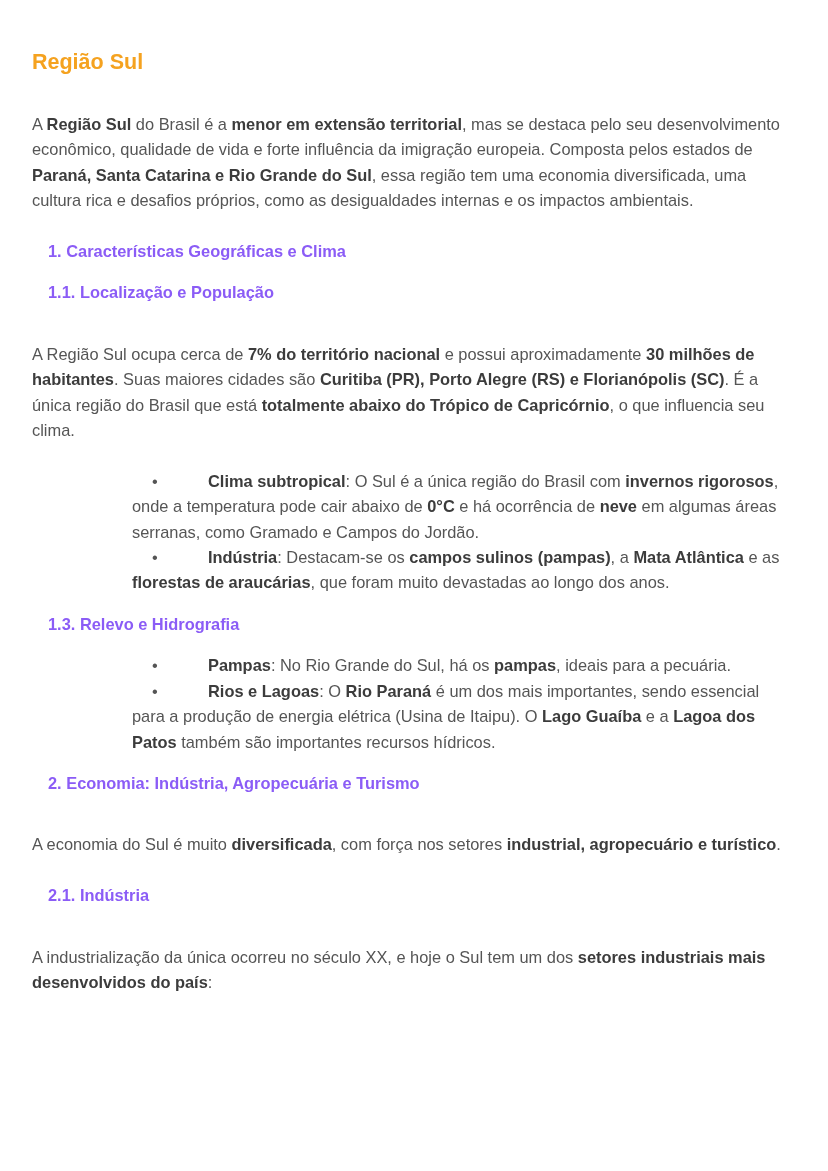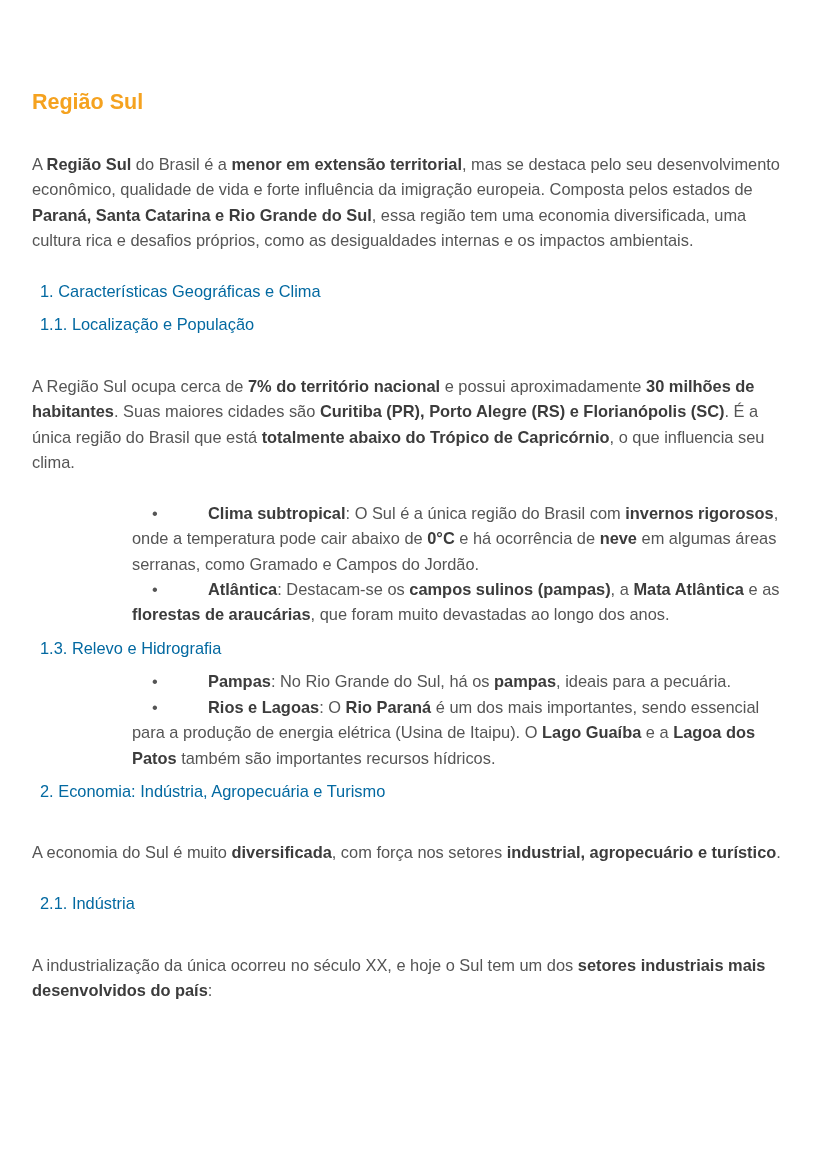--- a/index.html
+++ b/index.html
@@ -11,41 +11,41 @@
       width: 828px;
       height: 1171px;
       overflow: hidden;
       font-family: "Liberation Sans", "DejaVu Sans", sans-serif;
       color: #555555;
       font-size: 16.4px;
       line-height: 25.4px;
     }
     .page {
       position: relative;
-      padding: 88px 32px 0 32px;
+      padding: 48px 32px 0 32px;
     }
     .title {
       color: #F5A21F;
       font-weight: bold;
       font-size: 21.5px;
       line-height: 28px;
       margin: 0 0 30px 0;
     }
     p {
       margin: 0;
     }
     .block { margin-bottom: 25.4px; margin-top: 36px; }
     b, .b {
       font-weight: bold;
       color: #3c3c3c;
     }
     .h {
-      font-weight: normal;
-      color: #0369a1;
-      margin: 8px;
+      font-weight: bold;
+      color: #8b5cf6;
+      margin: 16px;
     }
     .list {
       margin: 0;
       padding: 0;
       list-style: none;
     }
     .li {
       padding-left: 100px;
       text-indent: 20px;
       position: relative;
@@ -67,21 +67,21 @@
   <p class="block"><span>A </span><b>Região Sul</b><span> do Brasil é a </span><b>menor em extensão territorial</b><span>, mas se destaca pelo seu desenvolvimento econômico, qualidade de vida e forte influência da imigração europeia. Composta pelos estados de </span><b>Paraná, Santa Catarina e Rio Grande do Sul</b><span>, essa região tem uma economia diversificada, uma cultura rica e desafios próprios, como as desigualdades internas e os impactos ambientais.</span></p>
 
   <p class="h block">1. Características Geográficas e Clima</p>
 
   <p class="h block">1.1. Localização e População</p>
 
   <p class="block"><span>A Região Sul ocupa cerca de </span><b>7% do território nacional</b><span> e possui aproximadamente </span><b>30 milhões de habitantes</b><span>. Suas maiores cidades são </span><b>Curitiba (PR), Porto Alegre (RS) e Florianópolis (SC)</b><span>. É a única região do Brasil que está </span><b>totalmente abaixo do Trópico de Capricórnio</b><span>, o que influencia seu clima.</span></p>
 
   <div class="list block">
       <div class="li"><span class="bullet">•</span><b>Clima subtropical</b><span>: O Sul é a única região do Brasil com </span><b>invernos rigorosos</b><span>, onde a temperatura pode cair abaixo de </span><b>0°C</b><span> e há ocorrência de </span><b>neve</b><span> em algumas áreas serranas, como Gramado e Campos do Jordão.</span></div>
-      <div class="li"><span class="bullet">•</span><b>Atlântica</b><span>: Destacam-se os </span><b>campos sulinos (pampas)</b><span>, a </span><b>Mata Atlântica</b><span> e as </span><b>florestas de araucárias</b><span>, que foram muito devastadas ao longo dos anos.</span></div>
+      <div class="li"><span class="bullet">•</span><b>Indústria</b><span>: Destacam-se os </span><b>campos sulinos (pampas)</b><span>, a </span><b>Mata Atlântica</b><span> e as </span><b>florestas de araucárias</b><span>, que foram muito devastadas ao longo dos anos.</span></div>
     </div>
 
   <p class="h">1.3. Relevo e Hidrografia</p>
   <div class="list block">
       <div class="li"><span class="bullet">•</span><b>Pampas</b><span>: No Rio Grande do Sul, há os </span><b>pampas</b><span>, ideais para a pecuária.</span></div>
       <div class="li"><span class="bullet">•</span><b>Rios e Lagoas</b><span>: O </span><b>Rio Paraná</b><span> é um dos mais importantes, sendo essencial para a produção de energia elétrica (Usina de Itaipu). O </span><b>Lago Guaíba</b><span> e a </span><b>Lagoa dos Patos</b><span> também são importantes recursos hídricos.</span></div>
     </div>
 
   <p class="h block">2. Economia: Indústria, Agropecuária e Turismo</p>
 

